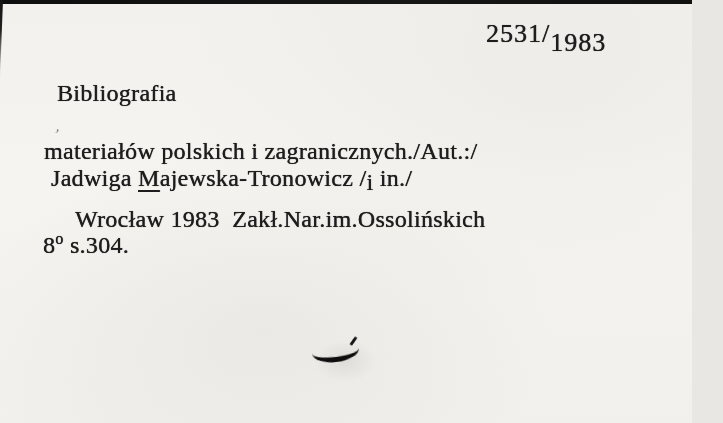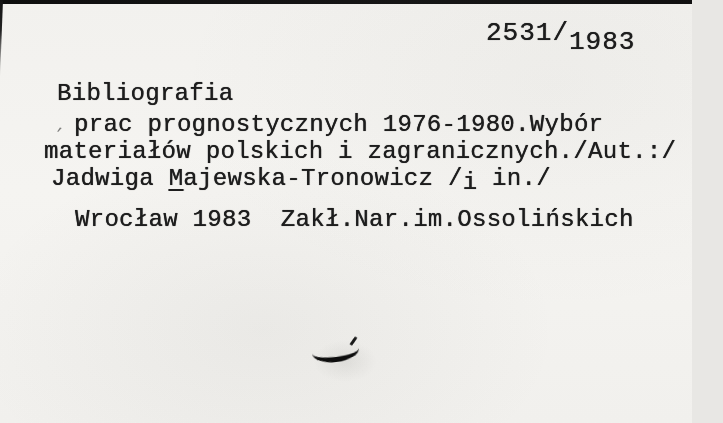--- a/index.html
+++ b/index.html
@@ -5,21 +5,21 @@
   html, body { margin: 0; padding: 0; background: #e8e7e4; }
   #stage {
     position: relative;
     width: 692px;
     height: 423px;
     overflow: hidden;
     background:
       radial-gradient(ellipse 420px 260px at 38% 78%, rgba(120,120,115,0.07), rgba(0,0,0,0) 70%),
       radial-gradient(ellipse 500px 300px at 80% 20%, rgba(130,130,125,0.05), rgba(0,0,0,0) 75%),
       linear-gradient(180deg, #f2f1ee 0%, #f5f4f1 45%, #f1f0ed 100%);
-    font-family: Liberation Mono, monospace;
+    font-family: Liberation Serif, serif;
     color: #1b1b1b;
   }
   .tw {
     position: absolute;
     font-size: 24px;
     line-height: 1.05;
     letter-spacing: 0.3px;
     white-space: pre;
     color: #1d1d1d;
     text-shadow: 0 0 0.7px rgba(20,20,20,0.85), 0.4px 0 0 rgba(20,20,20,0.35);
@@ -74,28 +74,28 @@
 
   <div class="edge-top"></div>
   <div class="edge-left"></div>
 
   <div class="tw catalog-number" style="left:486px; top:20px;"><span>2531/</span><span class="year">1983</span></div>
 
   <div class="tw" style="left:57px; top:81px;text-align:center;">Bibliografia</div>
 
   <div class="stray-mark">,</div>
 
-  <div class="tw" style="left:74px; top:112px;">prac prognostycznych 1976-1980.Wybór</div>
 
   <div class="tw" style="left:51px; top:166px;"><span>Jadwiga </span><span class="underl">M</span><span>ajewska-Tronowicz /</span><span class="low-i">i</span><span> in./</span></div>
 
   <div class="tw" style="left:44px; top:139px;">materiałów polskich i zagranicznych./Aut.:/</div>
 
   <div class="tw" style="left:75px; top:207px;">Wrocław 1983  Zakł.Nar.im.Ossolińskich</div>
 
+  <div class="tw" style="left:43px; top:233px;"><span>8</span><span class="sup-o">o</span><span> s.304.</span></div>
 
 
 
   <div class="smudge-halo"></div>
   <div class="punch-hole-mark"></div>
   <div class="punch-hole-tick"></div>
 
 </div>
 
 </body></html>

